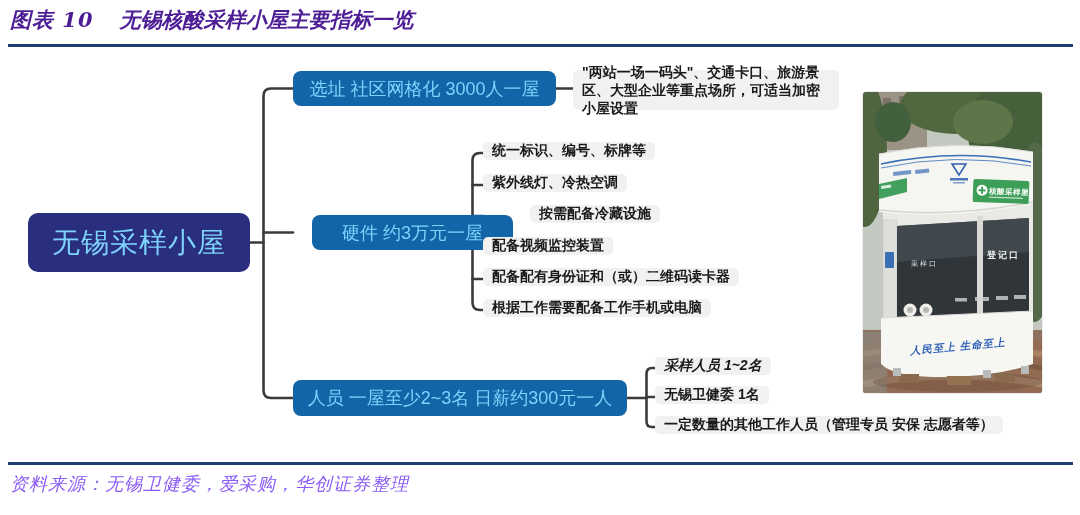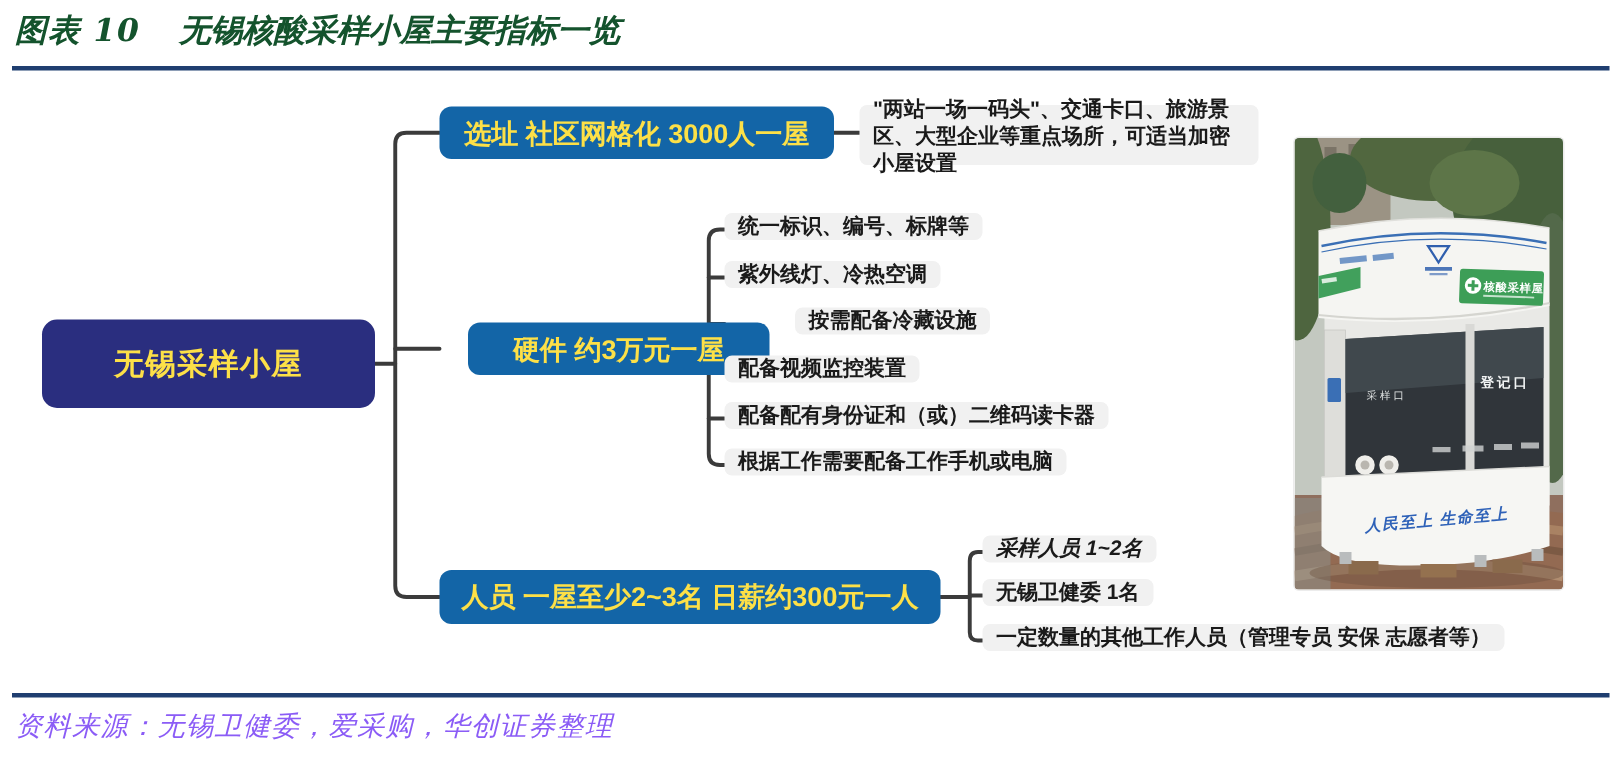--- a/index.html
+++ b/index.html
@@ -1,29 +1,29 @@
 <!DOCTYPE html>
 <html><head>
 <meta charset="utf-8">
 <style>
   html,body{margin:0;padding:0;background:#ffffff;}
   .page{position:relative;width:1080px;height:515px;background:#ffffff;overflow:hidden;
         font-family:"Liberation Sans","DejaVu Sans",sans-serif;}
   .header{position:absolute;left:10px;top:6px;font-family:"DejaVu Serif","Liberation Serif",serif;
-          font-style:italic;font-weight:bold;font-size:21px;color:#14532d;white-space:nowrap;}
+          font-style:italic;font-weight:bold;font-size:21px;color:#4c1d95;white-space:nowrap;}
   .header .fig{margin-right:26px;letter-spacing:1px;}
   .rule{position:absolute;left:8px;width:1065px;height:3px;background:#1F3E70;}
   .rule-top{top:44px;}
   .rule-bottom{top:462px;}
   .footer{position:absolute;left:10px;top:472px;font-family:"DejaVu Serif","Liberation Serif",serif;
           font-style:italic;font-size:18px;color:#8b5cf6;letter-spacing:1px;}
   .connectors{position:absolute;left:0;top:0;pointer-events:none;}
   .node{position:absolute;display:flex;align-items:center;justify-content:center;
-        color:#fde047;font-weight:bold;text-align:left;box-sizing:border-box;}
-  .root{background:#2A2E7F;border-radius:10px;font-size:20px;letter-spacing:1px;}
+        color:#7dd3fc;font-weight:normal;text-align:left;box-sizing:border-box;}
+  .root{background:#2A2E7F;border-radius:10px;font-size:28px;letter-spacing:1px;}
   .branch{background:#1365A7;border-radius:8px;font-size:18px;white-space:nowrap;}
   .leaf{position:absolute;background:#F1F1F1;color:#1A1A1A;font-weight:bold;font-size:14px;
         border-radius:5px;box-sizing:border-box;display:flex;align-items:center;
         padding:0 9px;white-space:nowrap;height:18px;}
   .leaf.multiline{white-space:normal;line-height:18px;height:40px;padding:2px 9px;align-items:center;}
   .photo{position:absolute;left:863px;top:92px;width:179px;height:301px;border-radius:3px;
          overflow:hidden;box-shadow:0 0 0 1px #ececec;}
 </style>
 </head>
 <body>

